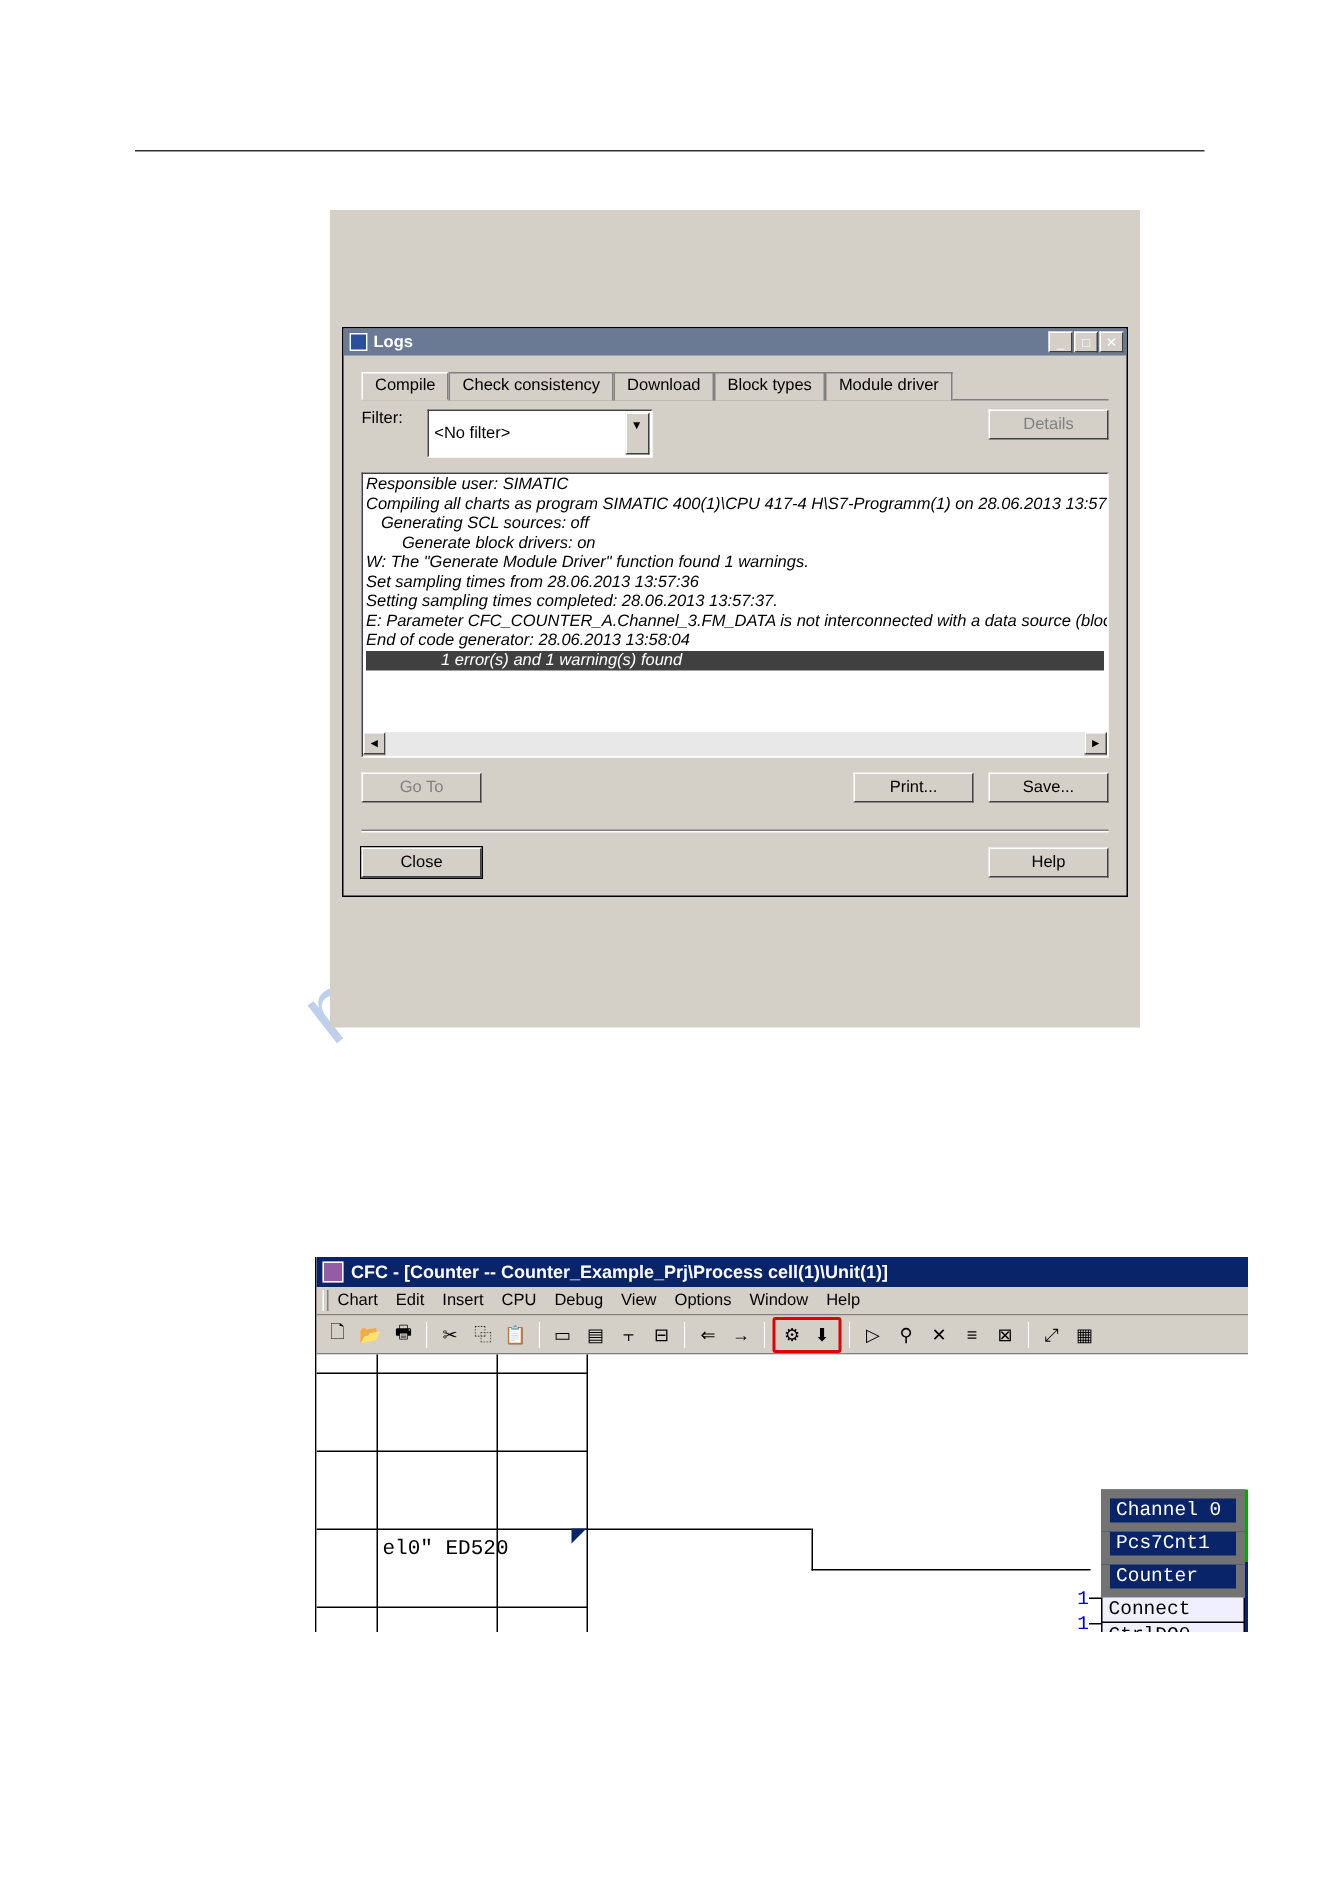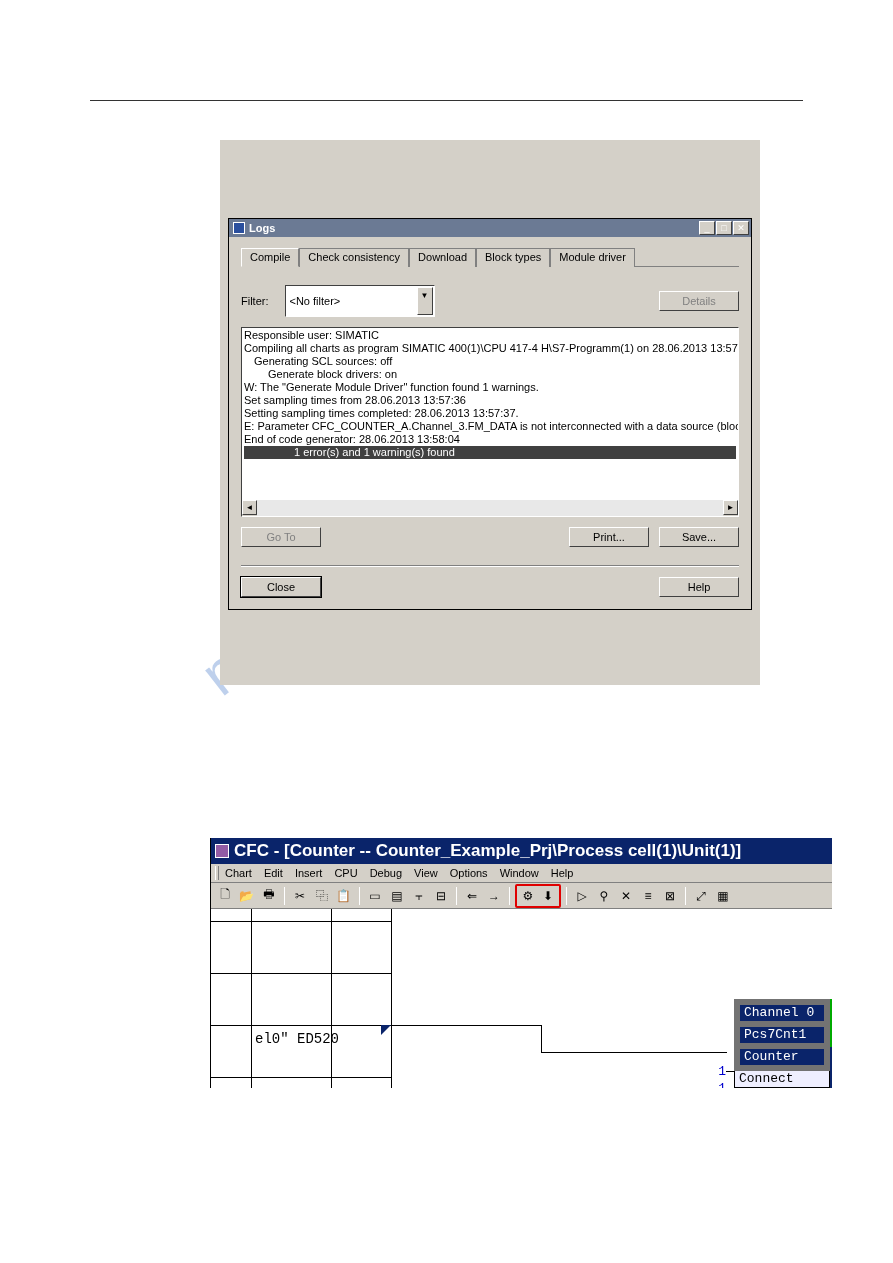--- a/index.html
+++ b/index.html
@@ -91,22 +91,22 @@
   }
   .tab.active {
     border-top: 1px solid #fff;
     border-left: 1px solid #fff;
     background: #d4d0c8;
     z-index: 2;
     top: 1px;
     border-bottom: 1px solid #d4d0c8;
   }
   .filter-row {
-    display: flex; align-items: center;
-    margin: 18px 0 10px;
+    display: flex; align-items: flex-start;
+    margin: 6px 0 10px;
   }
   .filter-row label { margin-right: 16px; }
   .combo {
     width: 150px; height: 32px;
     background: #fff;
     border: 1px solid #808080;
     border-top-color: #404040; border-left-color: #404040;
     border-right-color: #fff; border-bottom-color: #fff;
     display: flex; align-items: center;
     padding-left: 4px;
@@ -138,21 +138,21 @@
     border-right-color: #fff; border-bottom-color: #fff;
     background: #fff;
     height: 190px;
     overflow: hidden;
     position: relative;
   }
   .log-inner {
     padding: 1px 2px;
     white-space: nowrap;
   }
-  .log-line { line-height: 13px; }
+  .log-line { line-height: 13px; font-style: italic; }
   .log-line.indent1 { padding-left: 24px; }
   .log-line.indent2 { padding-left: 10px; }
   .log-line.sel {
     background: #404040; color: #fff;
     padding-left: 50px;
   }
   .hscroll {
     position: absolute; left: 0; right: 0; bottom: 0;
     height: 16px;
     background: #d4d0c8;
@@ -190,21 +190,21 @@
     left: 210px; top: 838px;
     width: 622px; height: 250px;
     border-left: 1px solid #000;
     background: #fff;
     overflow: hidden;
   }
   .cfc-title {
     background: #0a246a; color: #fff;
     font-weight: bold;
     padding: 3px 4px;
-    font-size: 17px;
+    font-size: 12px;
     display: flex; align-items: center;
   }
   .cfc-title .app-icon {
     width: 14px; height: 14px;
     background: #935ca5;
     border: 1px solid #fff;
     margin-right: 5px;
   }
   .menubar {
     background: #d4d0c8;

